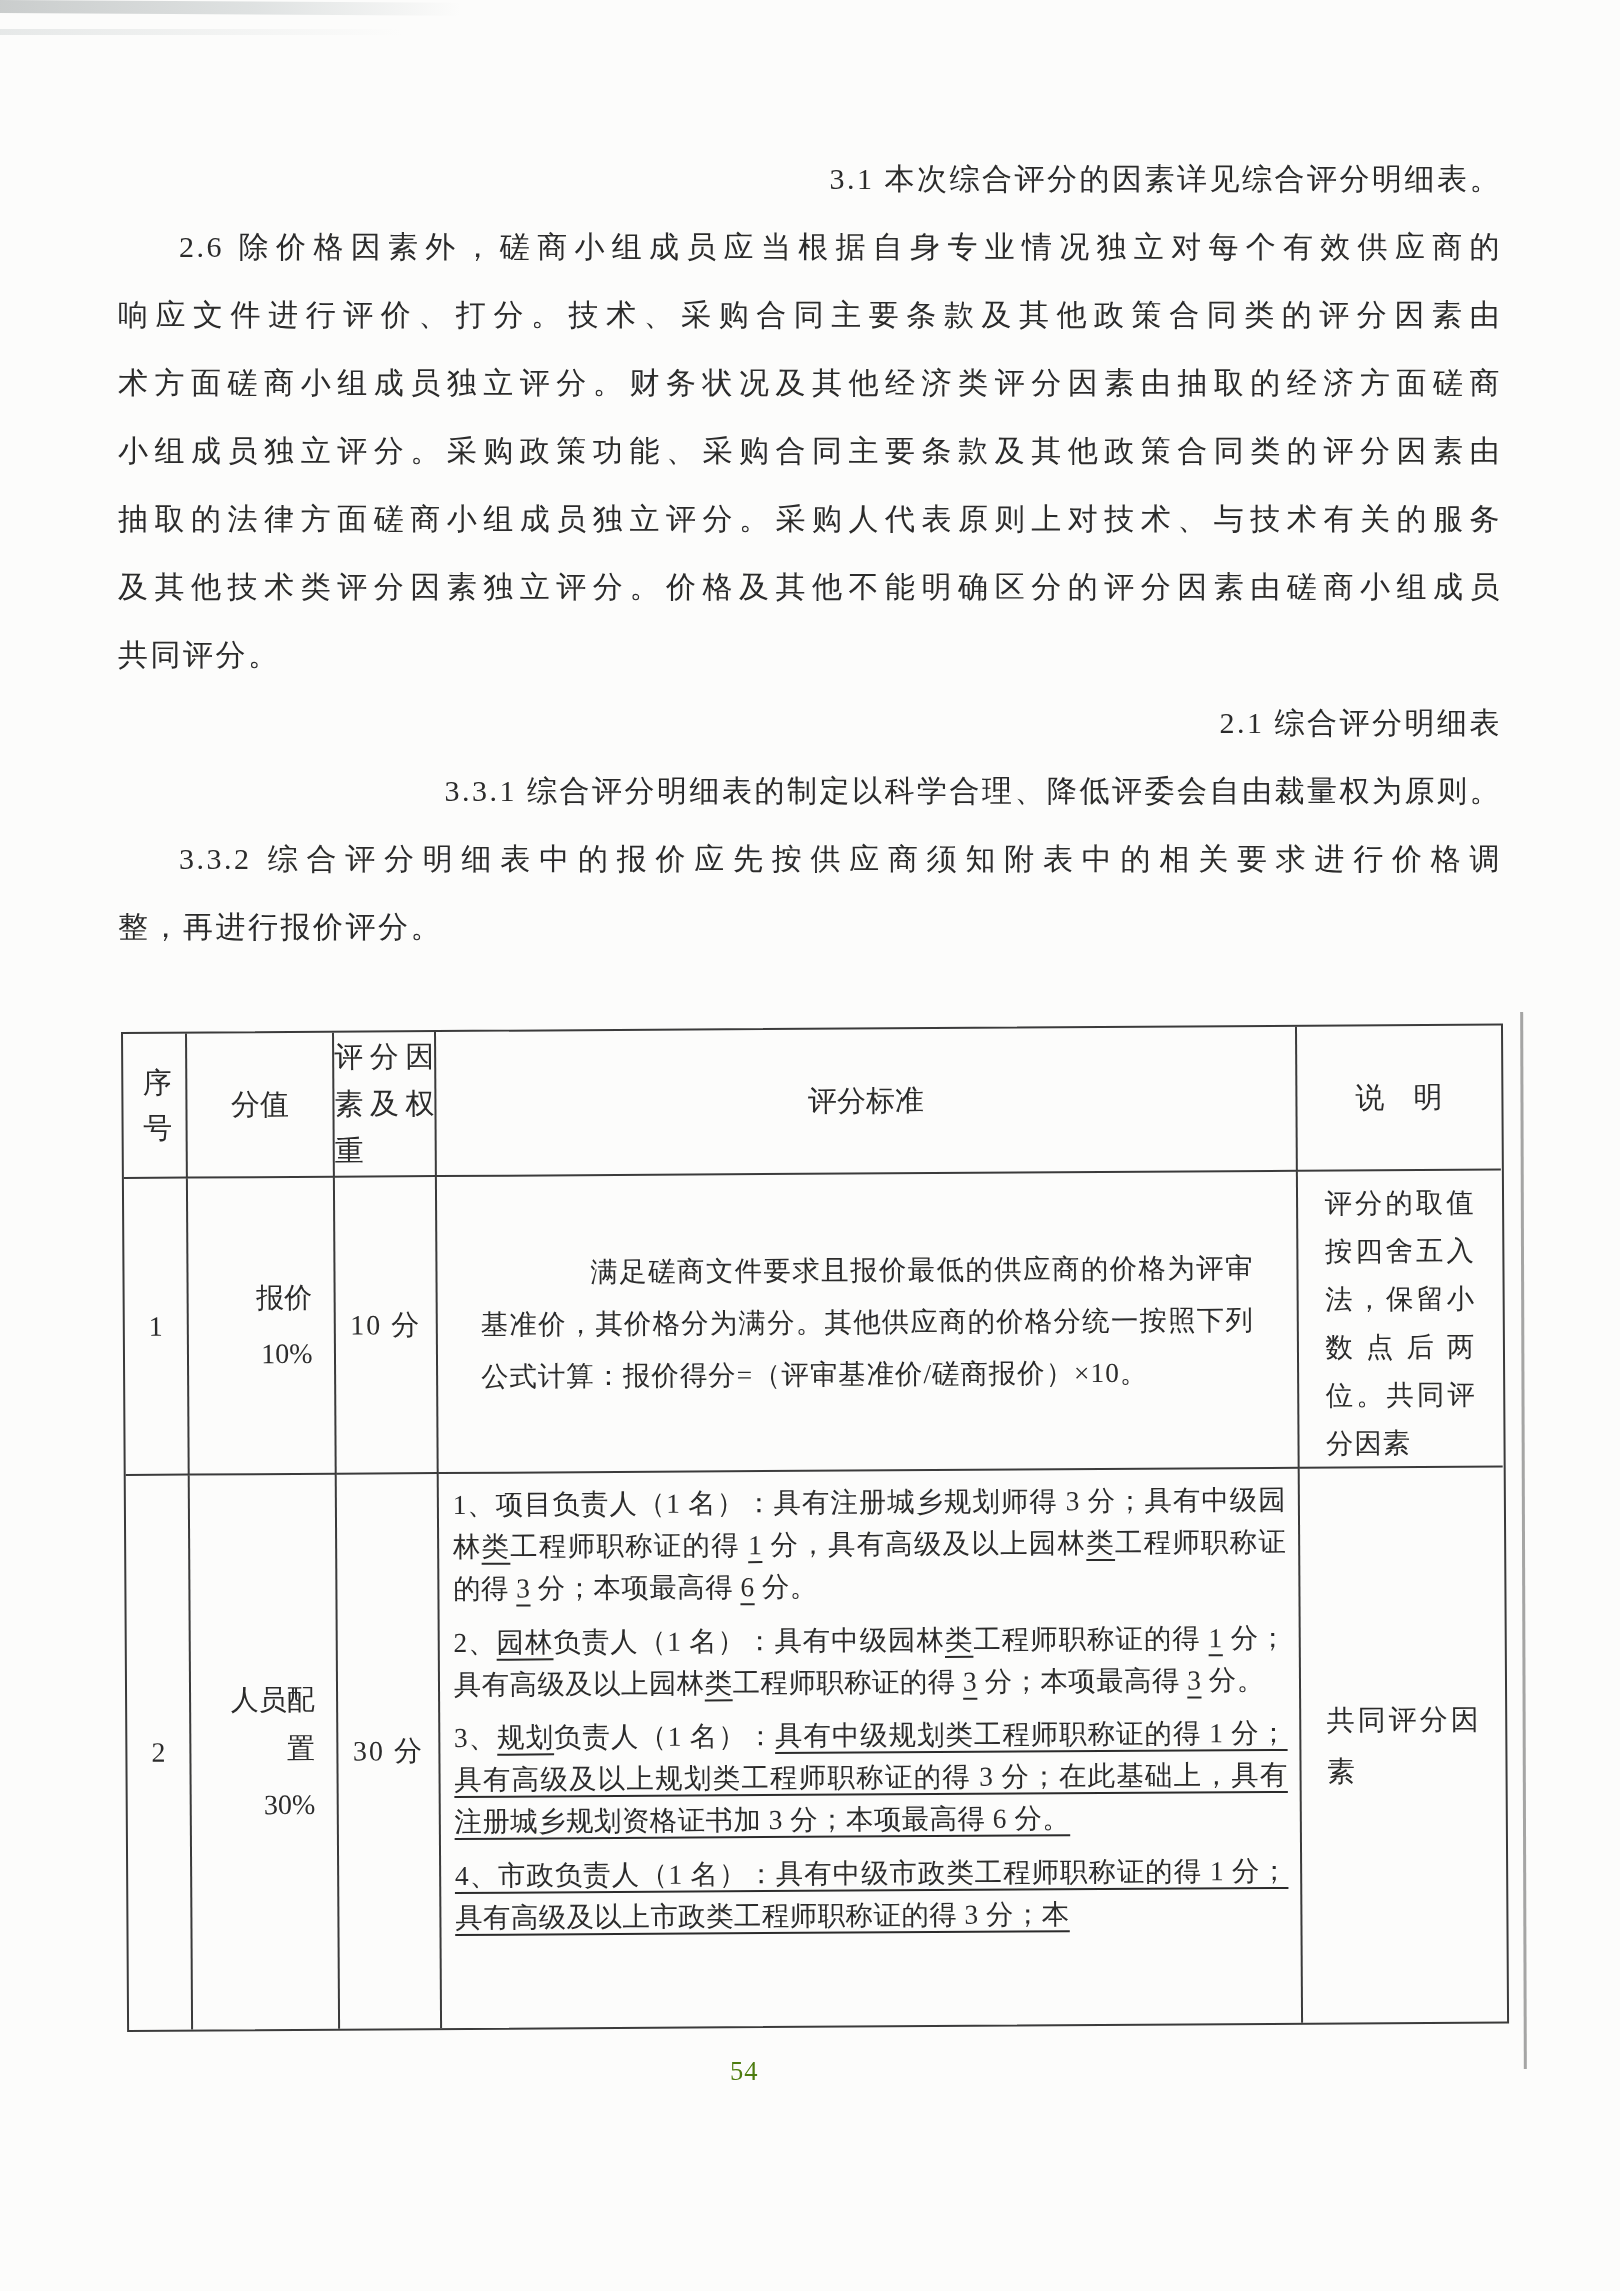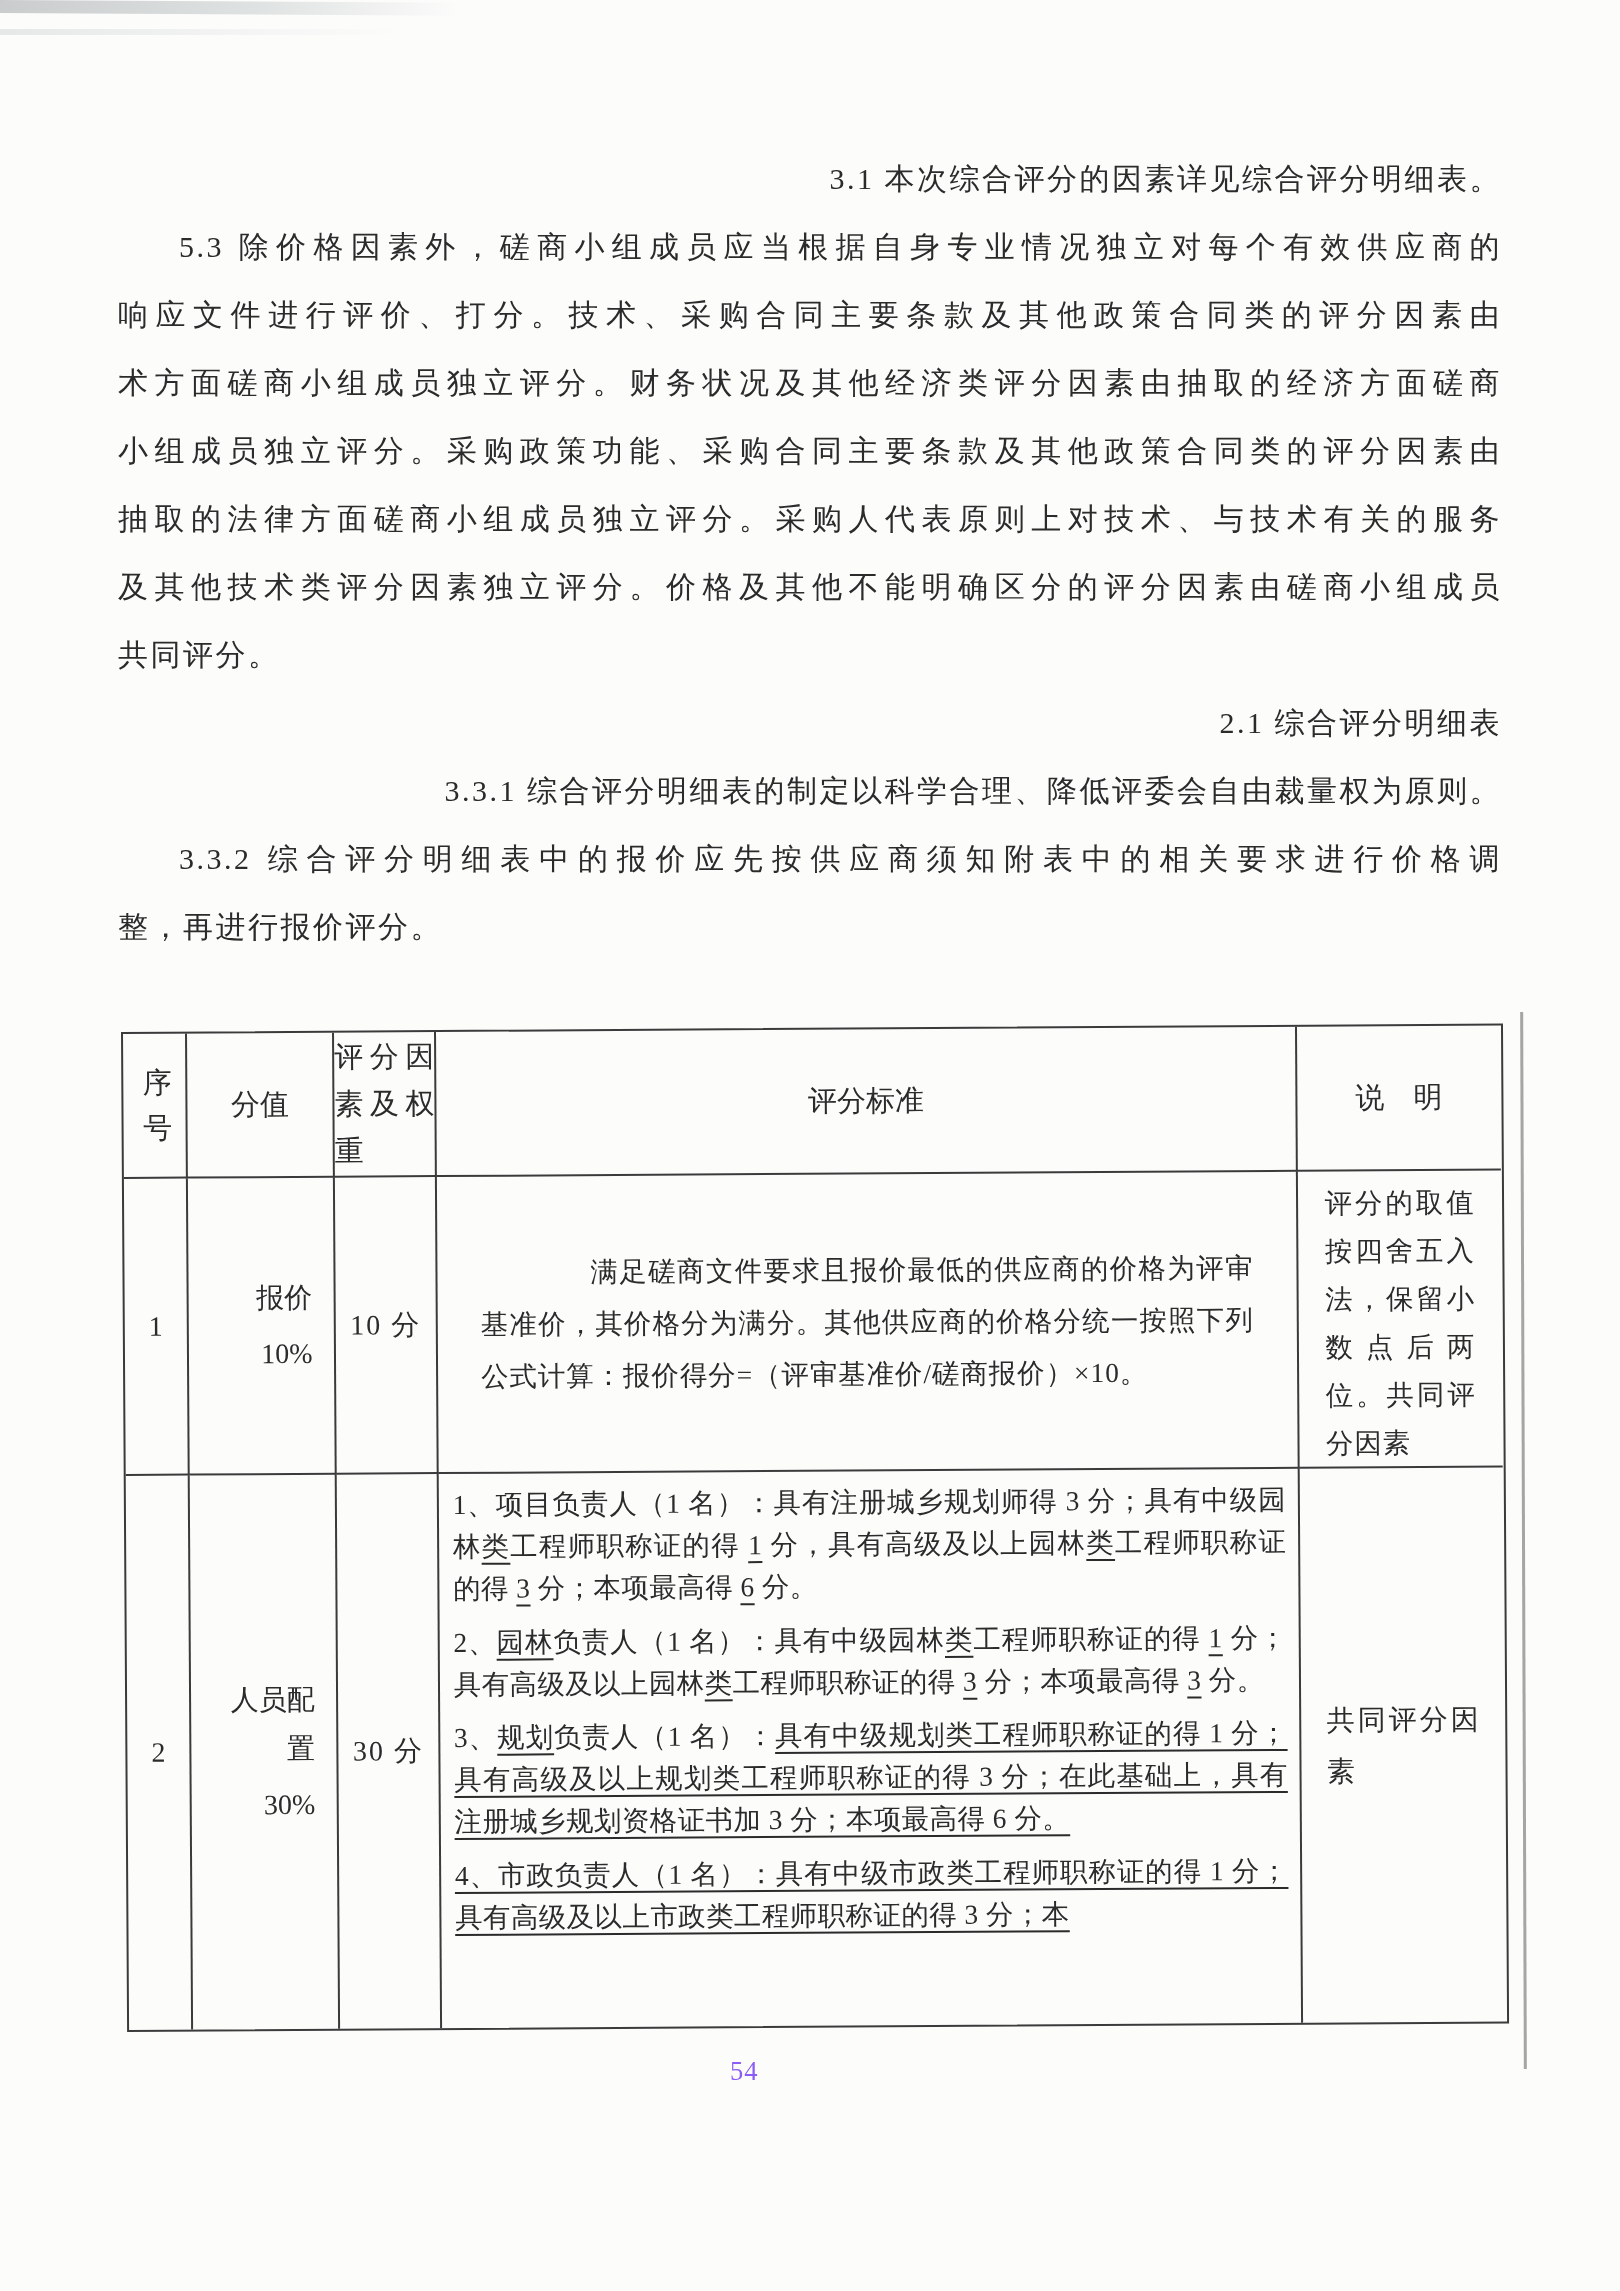--- a/index.html
+++ b/index.html
@@ -77,35 +77,35 @@
   .crit-item .u{
     text-decoration:underline;
     text-underline-offset:6.9px;
     text-decoration-thickness:2px;
   }
   .note2-cell{padding:0 25.5px;font-size:28px;line-height:51px;text-align:justify;}
   .note2-inner{width:100%;}
 
   .page-number{
     position:absolute;left:730px;top:2056px;font-size:26.5px;letter-spacing:1px;
-    color:#8b5cf6;
+    color:#4d7c0f;
   }
 </style>
 </head>
 <body>
 
 <div class="page">
 
   <div class="smudge-top"></div>
   <div class="smudge-top2"></div>
   <div class="edge-line"></div>
 
   <div class="content">
     <div class="bline indent">3.1 本次综合评分的因素详见综合评分明细表。</div>
-    <div class="bline indent fill">5.3 除价格因素外，磋商小组成员应当根据自身专业情况独立对每个有效供应商的</div>
+    <div class="bline indent fill">2.6 除价格因素外，磋商小组成员应当根据自身专业情况独立对每个有效供应商的</div>
     <div class="bline fill">响应文件进行评价、打分。技术、采购合同主要条款及其他政策合同类的评分因素由</div>
     <div class="bline fill">术方面磋商小组成员独立评分。财务状况及其他经济类评分因素由抽取的经济方面磋商</div>
     <div class="bline fill">小组成员独立评分。采购政策功能、采购合同主要条款及其他政策合同类的评分因素由</div>
     <div class="bline fill">抽取的法律方面磋商小组成员独立评分。采购人代表原则上对技术、与技术有关的服务</div>
     <div class="bline fill">及其他技术类评分因素独立评分。价格及其他不能明确区分的评分因素由磋商小组成员</div>
     <div class="bline">共同评分。</div>
     <div class="bline indent">2.1 综合评分明细表</div>
     <div class="bline indent">3.3.1 综合评分明细表的制定以科学合理、降低评委会自由裁量权为原则。</div>
     <div class="bline indent fill">3.3.2 综合评分明细表中的报价应先按供应商须知附表中的相关要求进行价格调</div>
     <div class="bline">整，再进行报价评分。</div>

